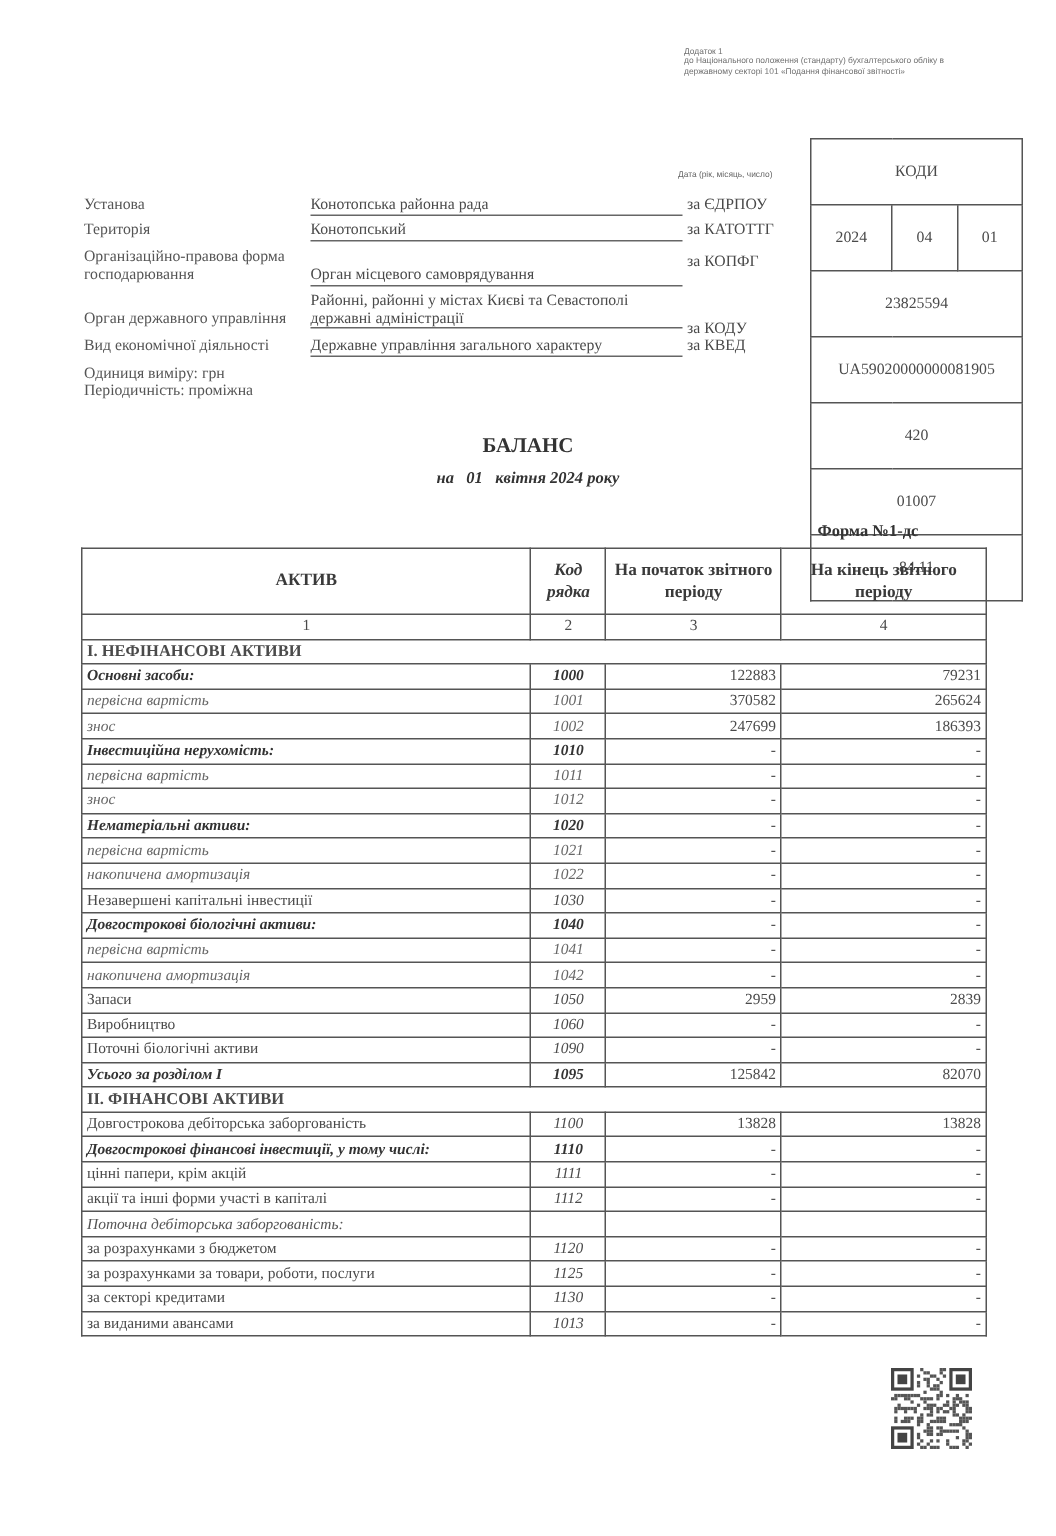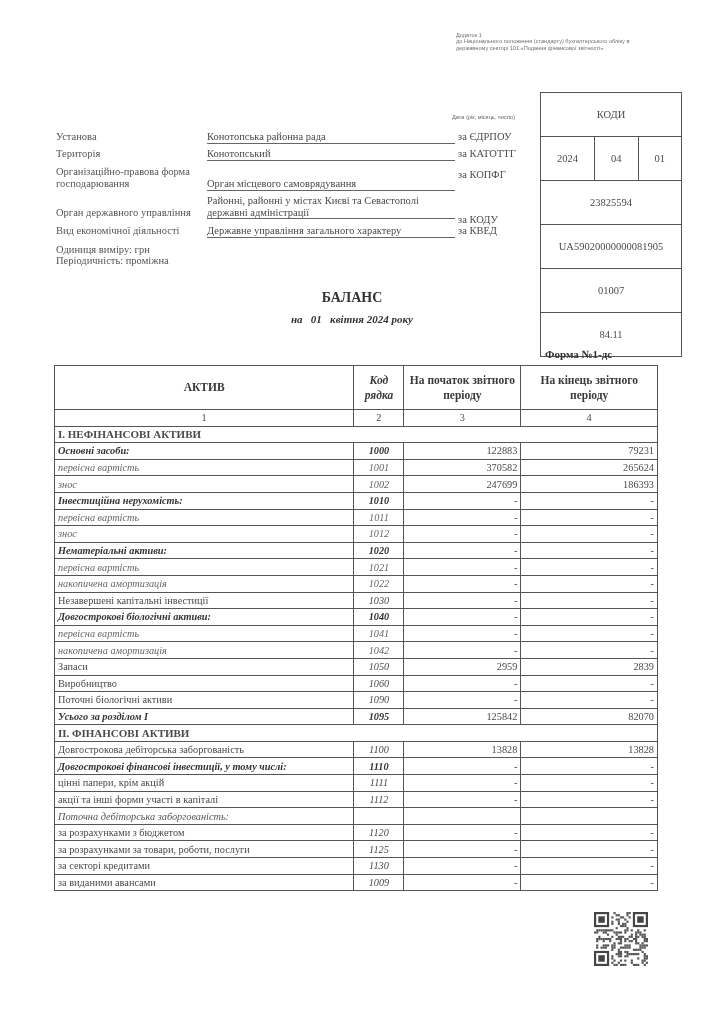--- a/index.html
+++ b/index.html
@@ -48,20 +48,23 @@
     <td>04</td>
     <td>01</td>
   </tr>
   <tr style="height:16px">
         <td colspan="3">23825594</td>
       </tr>
   <tr style="height:16px">
         <td colspan="3">UA59020000000081905</td>
       </tr>
   <tr style="height:29px">
+        <td colspan="3">420</td>
+      </tr>
+  <tr style="height:29px">
         <td colspan="3">01007</td>
       </tr>
   <tr style="height:17px">
         <td colspan="3">84.11</td>
       </tr>
 </tbody>
   </table>
 <div class="abs datelbl">Дата (рік, місяць, число)</div>
 
 <div class="abs lbl" style="top:131px">Установа</div>
@@ -264,21 +267,21 @@
         <td class="c4">-</td>
       </tr>
       <tr class="">
         <td class="t">за секторі кредитами</td>
         <td class="c2">1130</td>
         <td class="c3">-</td>
         <td class="c4">-</td>
       </tr>
       <tr class="">
         <td class="t">за виданими авансами</td>
-        <td class="c2">1009</td>
+        <td class="c2">1013</td>
         <td class="c3">-</td>
         <td class="c4">-</td>
       </tr>
     </tbody>
 </table>
 
 <svg class="abs qr" viewBox="0 0 25 25" id="qr">
     <rect x="9" y="0" width="1" height="1" fill="#555"></rect>
     <rect x="15" y="0" width="1" height="1" fill="#555"></rect>
     <rect x="16" y="0" width="1" height="1" fill="#555"></rect>

